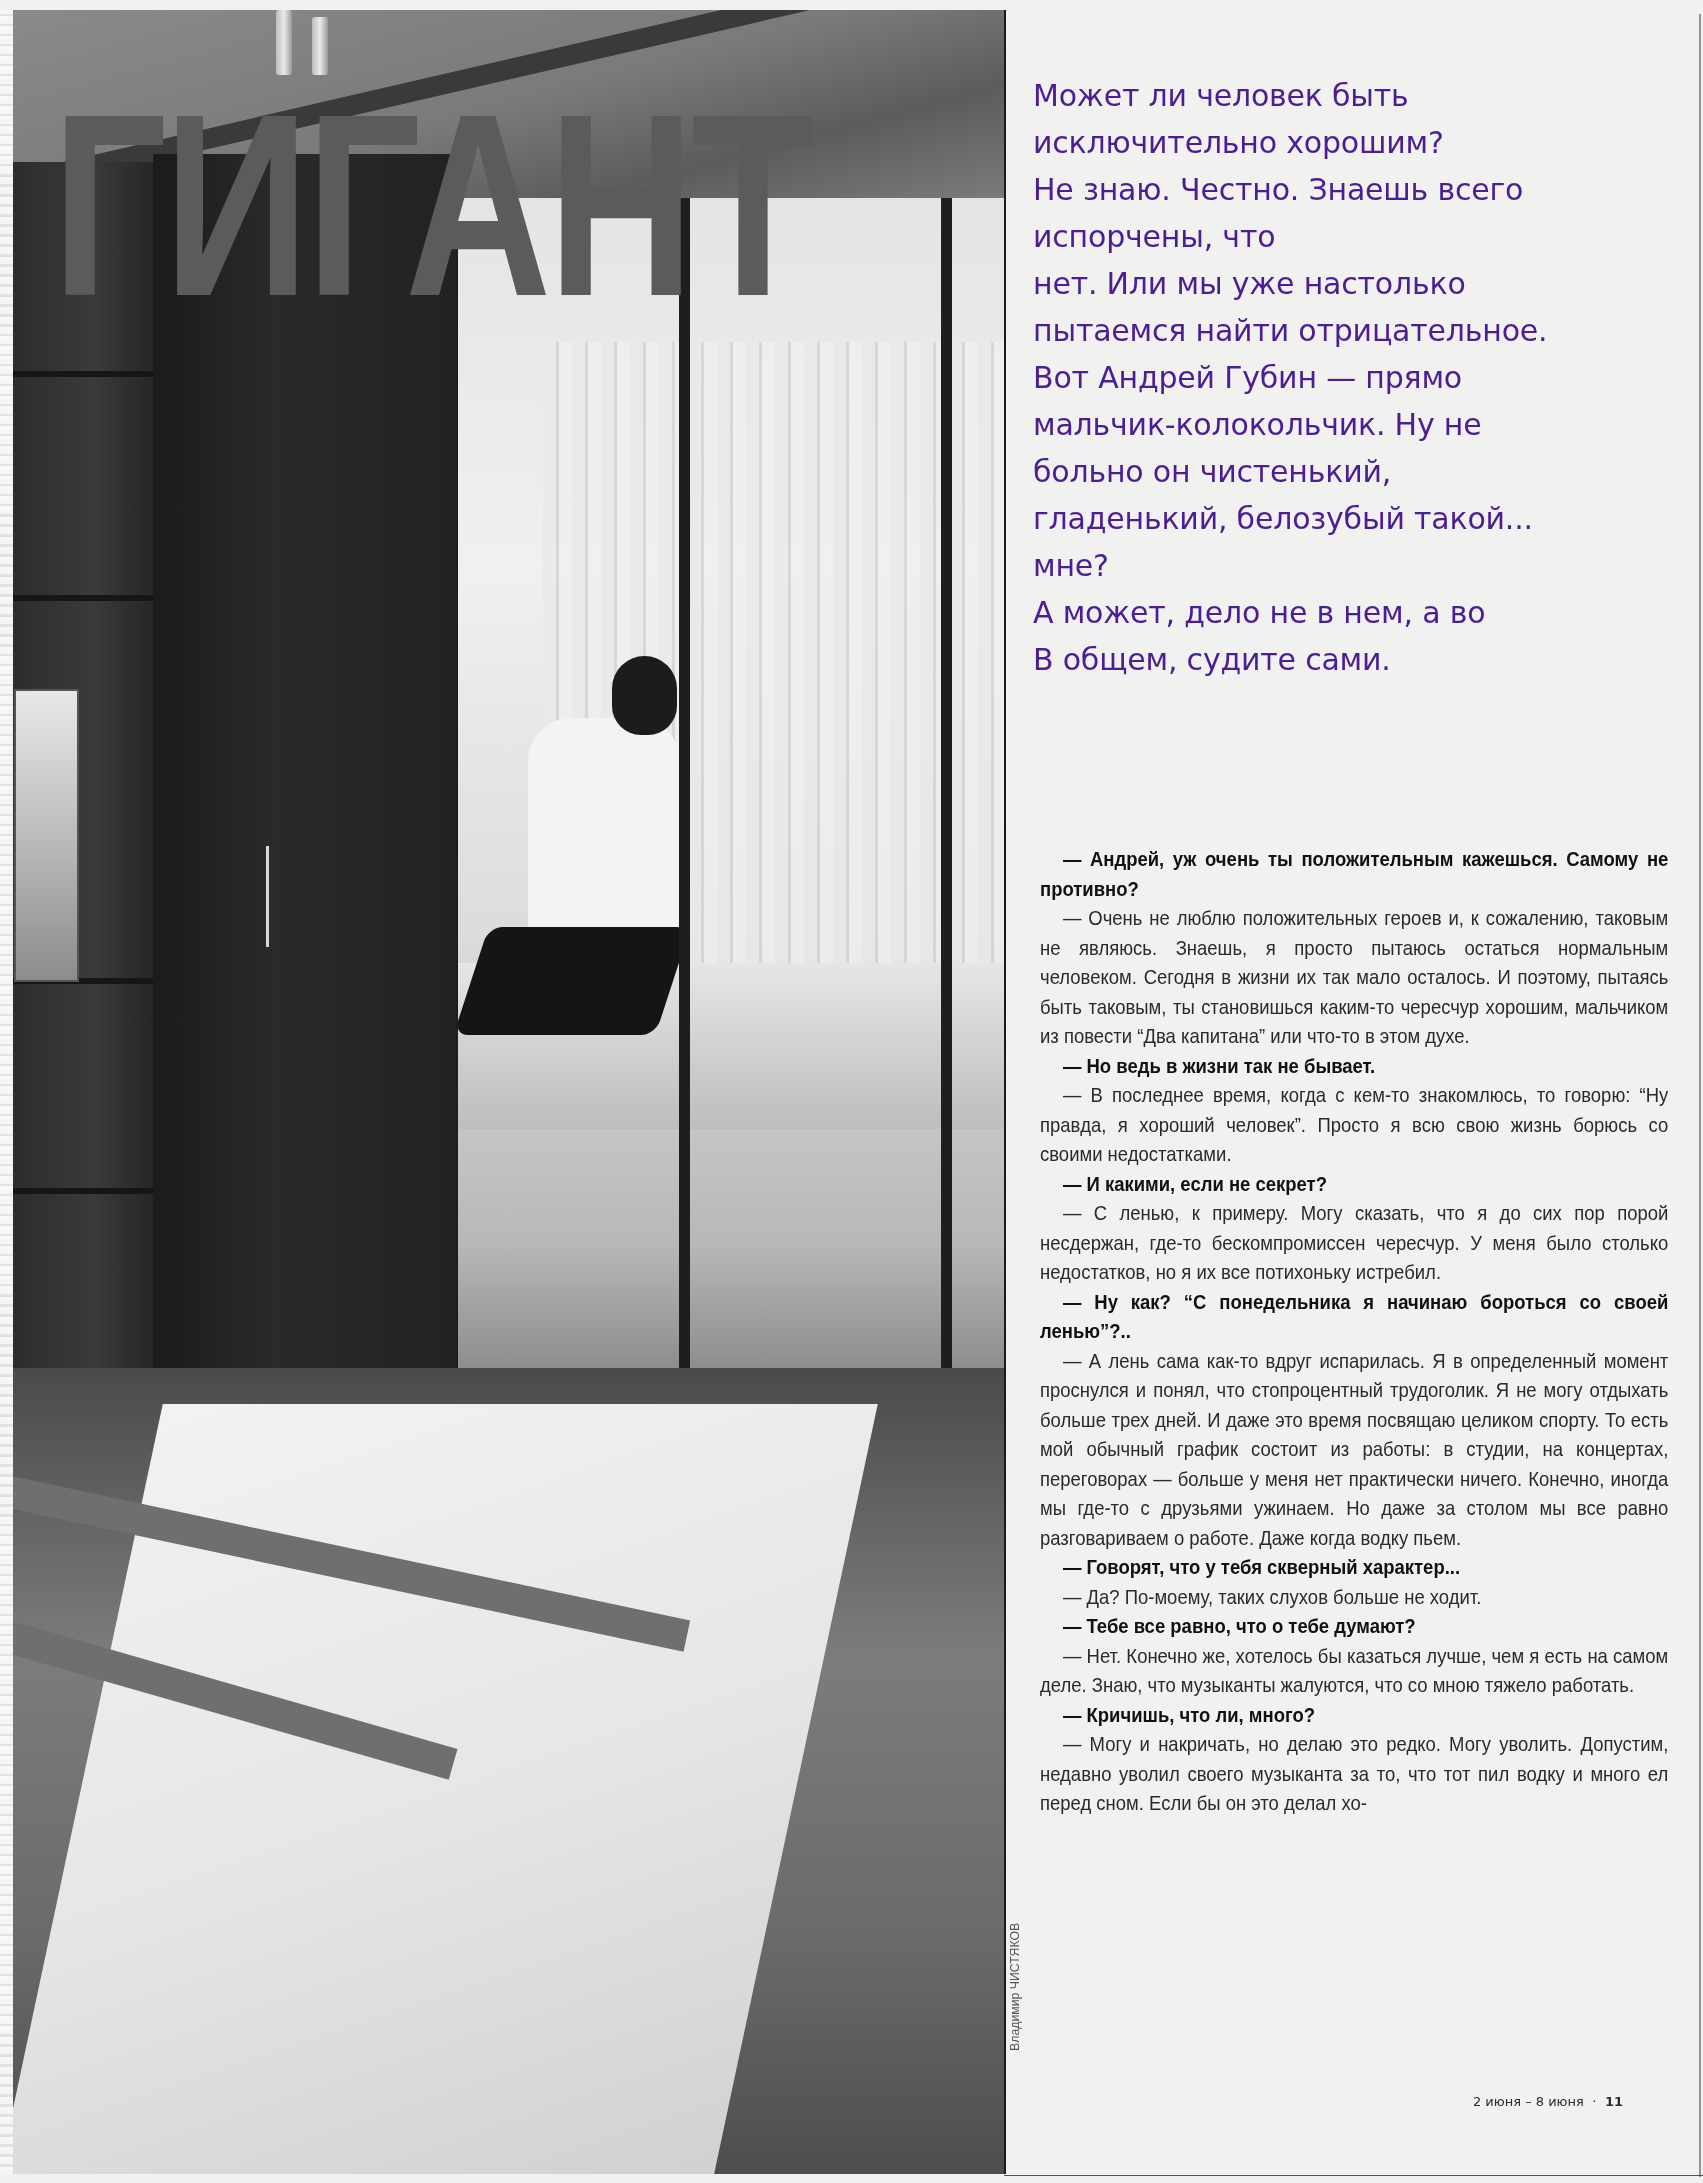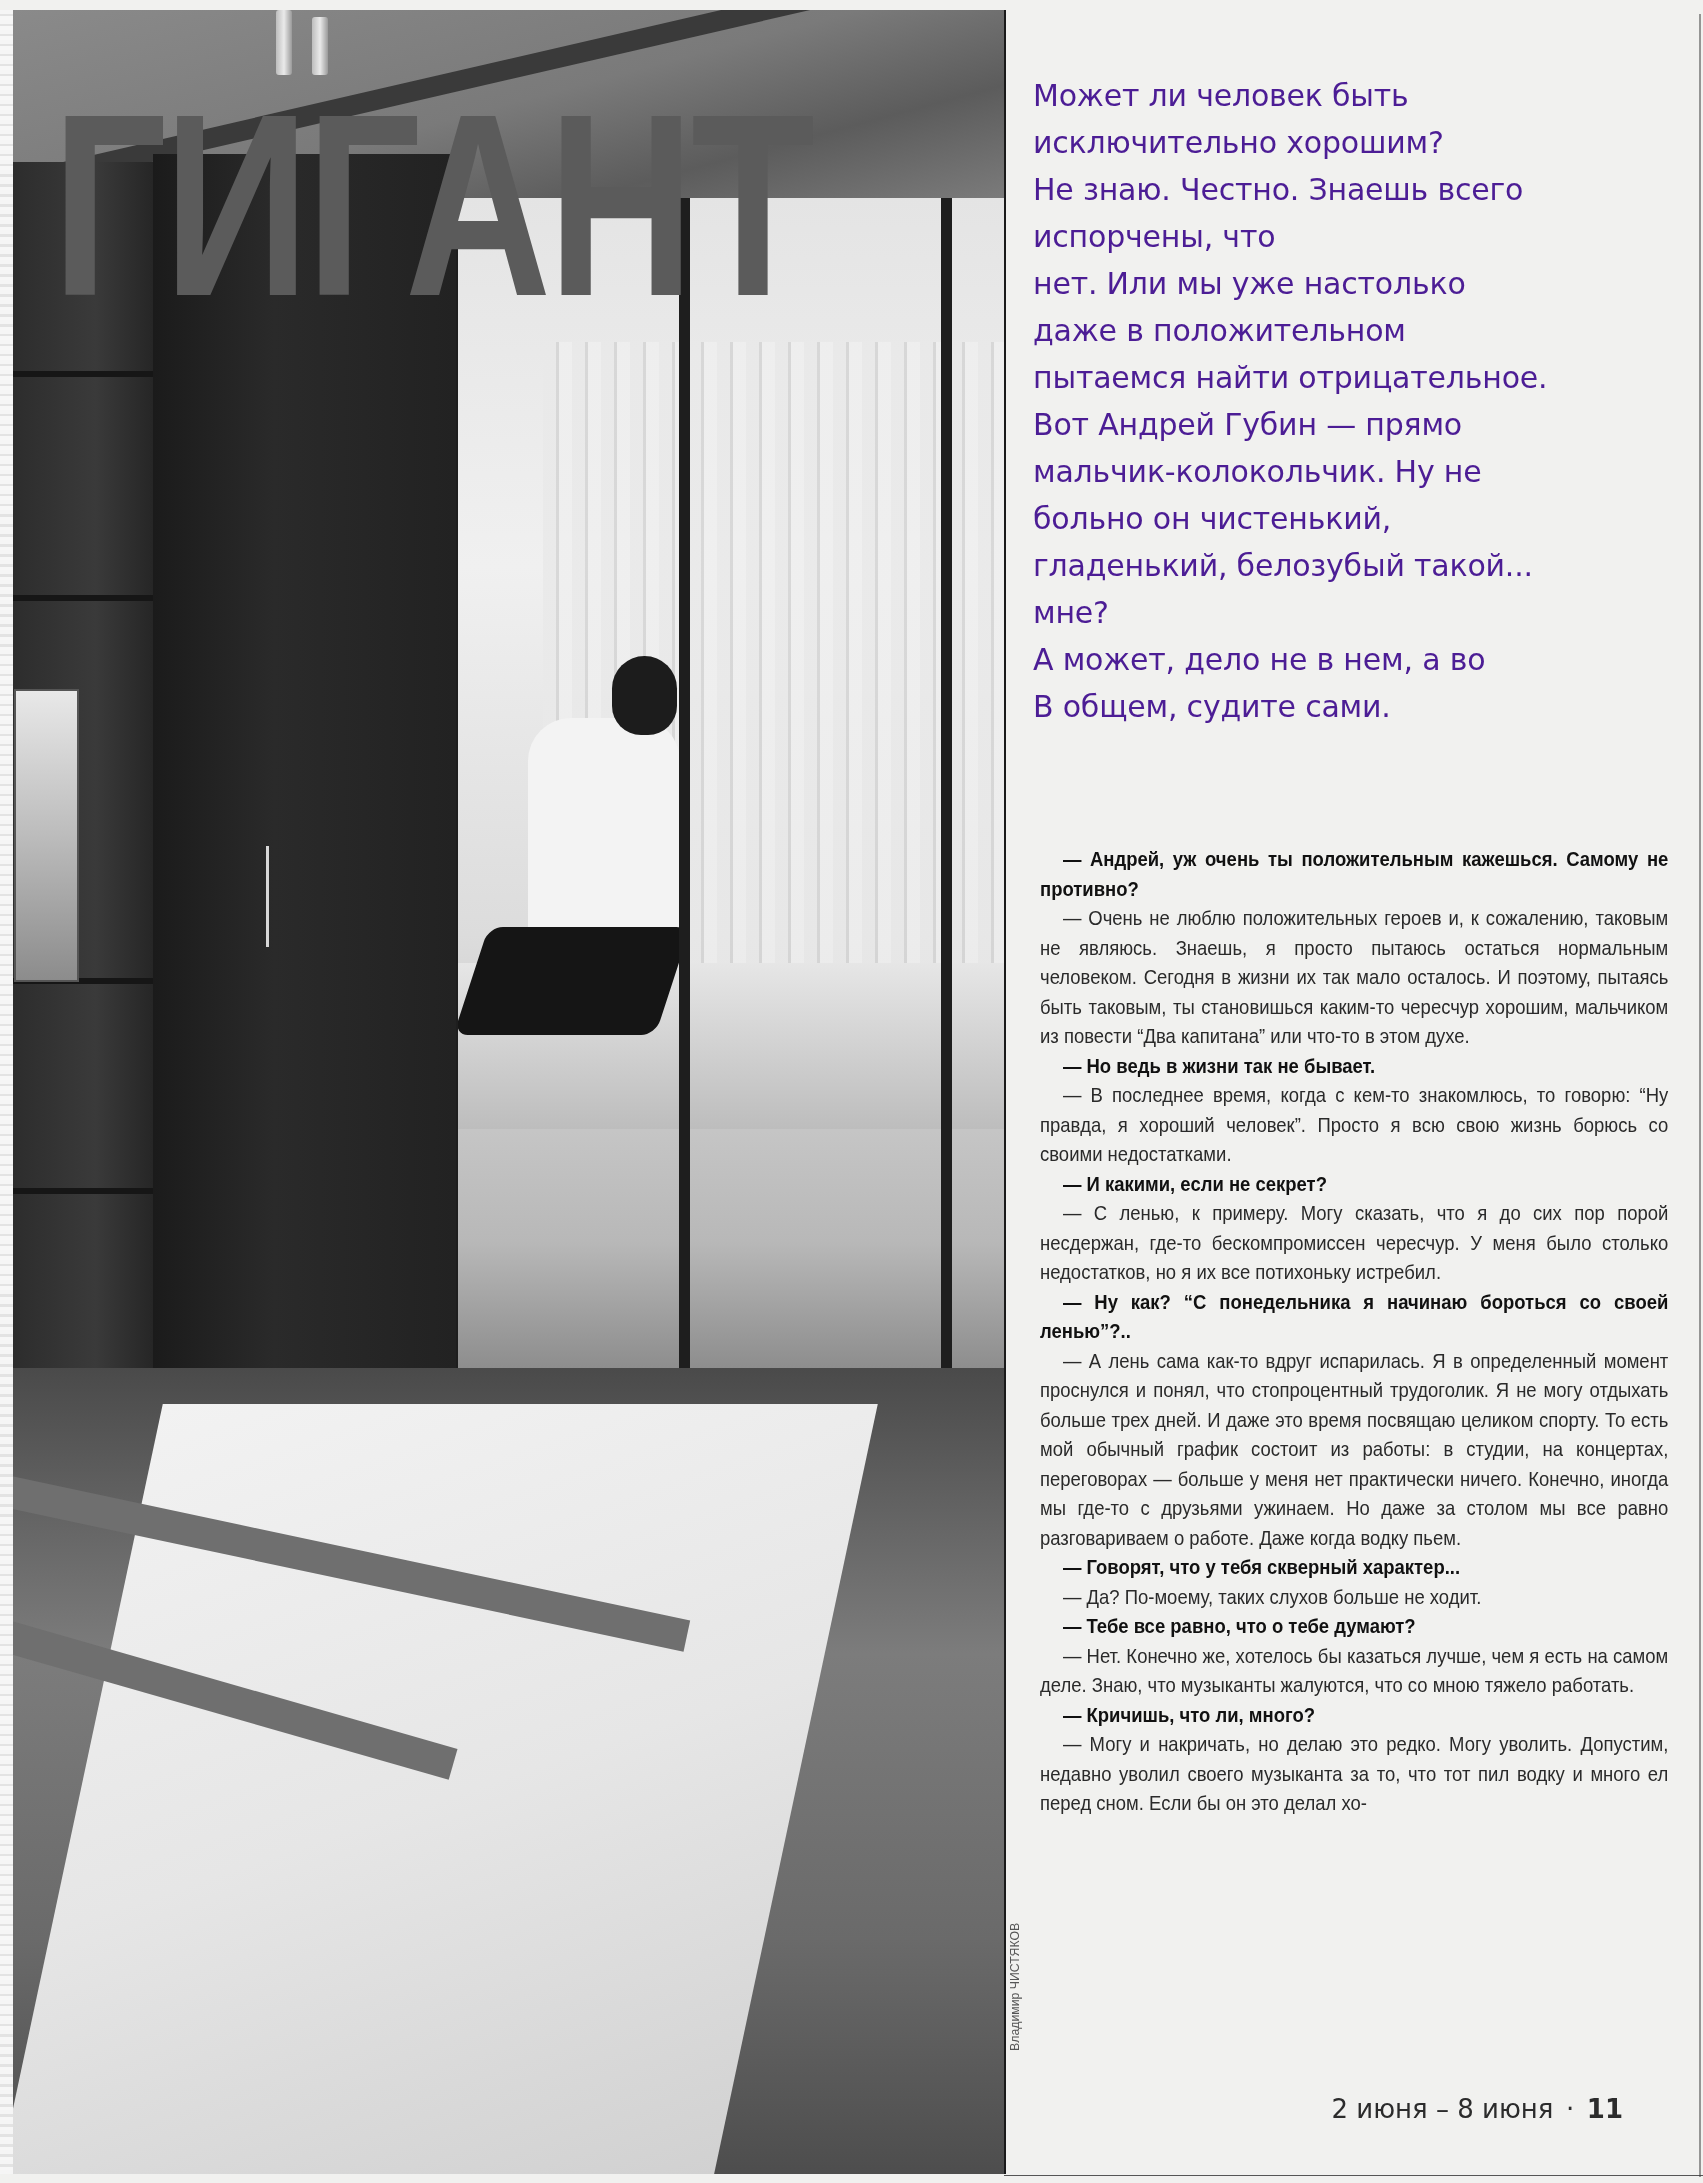--- a/index.html
+++ b/index.html
@@ -68,21 +68,21 @@
     color:#2a2a2a; transform: scaleX(0.88); transform-origin:left top; width: 714px;
   }
   .interview p { margin:0; text-indent: 26px; text-align: justify; }
   .interview p.q { font-weight:bold; color:#111; }
   .credit {
     position:absolute; left:1008px; top:2051px; transform: rotate(-90deg); transform-origin: left top;
     font-family: "Liberation Sans", sans-serif; font-size: 12.3px; color:#555; white-space:nowrap;
   }
   .footer {
     position:absolute; right:81px; top:2094px;
-    font-family: "DejaVu Sans", sans-serif; font-size: 26px; color:#2c2c2c;
+    font-family: "DejaVu Sans", sans-serif; font-size: 13px; color:#2c2c2c;
   }
   .footer .dot { margin: 0 4.3px; }
   .footer .page-num { font-weight:bold; }
   .bottom-rule { position:absolute; left:1004px; top:2175px; width:700px; height:1.4px; background:#555; }
   .right-rule { position:absolute; left:1699px; top:14.4px; width:2.2px; height:2163px; background:#3a3a3a; opacity:.5; }
 </style>
 </head>
 <body>
 
 <div class="photo">
@@ -120,21 +120,20 @@
 </div>
 <div class="torn-edge"></div>
 
 <div class="text-col">
   <p class="lead">
     <span>Может ли человек быть</span>
     <span>исключительно хорошим?</span>
     <span>Не знаю. Честно. Знаешь всего</span>
     <span>испорчены, что</span>
     <span>нет. Или мы уже настолько</span>
-    <span>даже в положительном</span>
     <span>пытаемся найти отрицательное.</span>
     <span>Вот Андрей Губин — прямо</span>
     <span>мальчик-колокольчик. Ну не</span>
     <span>больно он чистенький,</span>
     <span>гладенький, белозубый такой...</span>
     <span>мне?</span>
     <span>А может, дело не в нем, а во</span>
     <span>В общем, судите сами.</span>
   </p>
 

